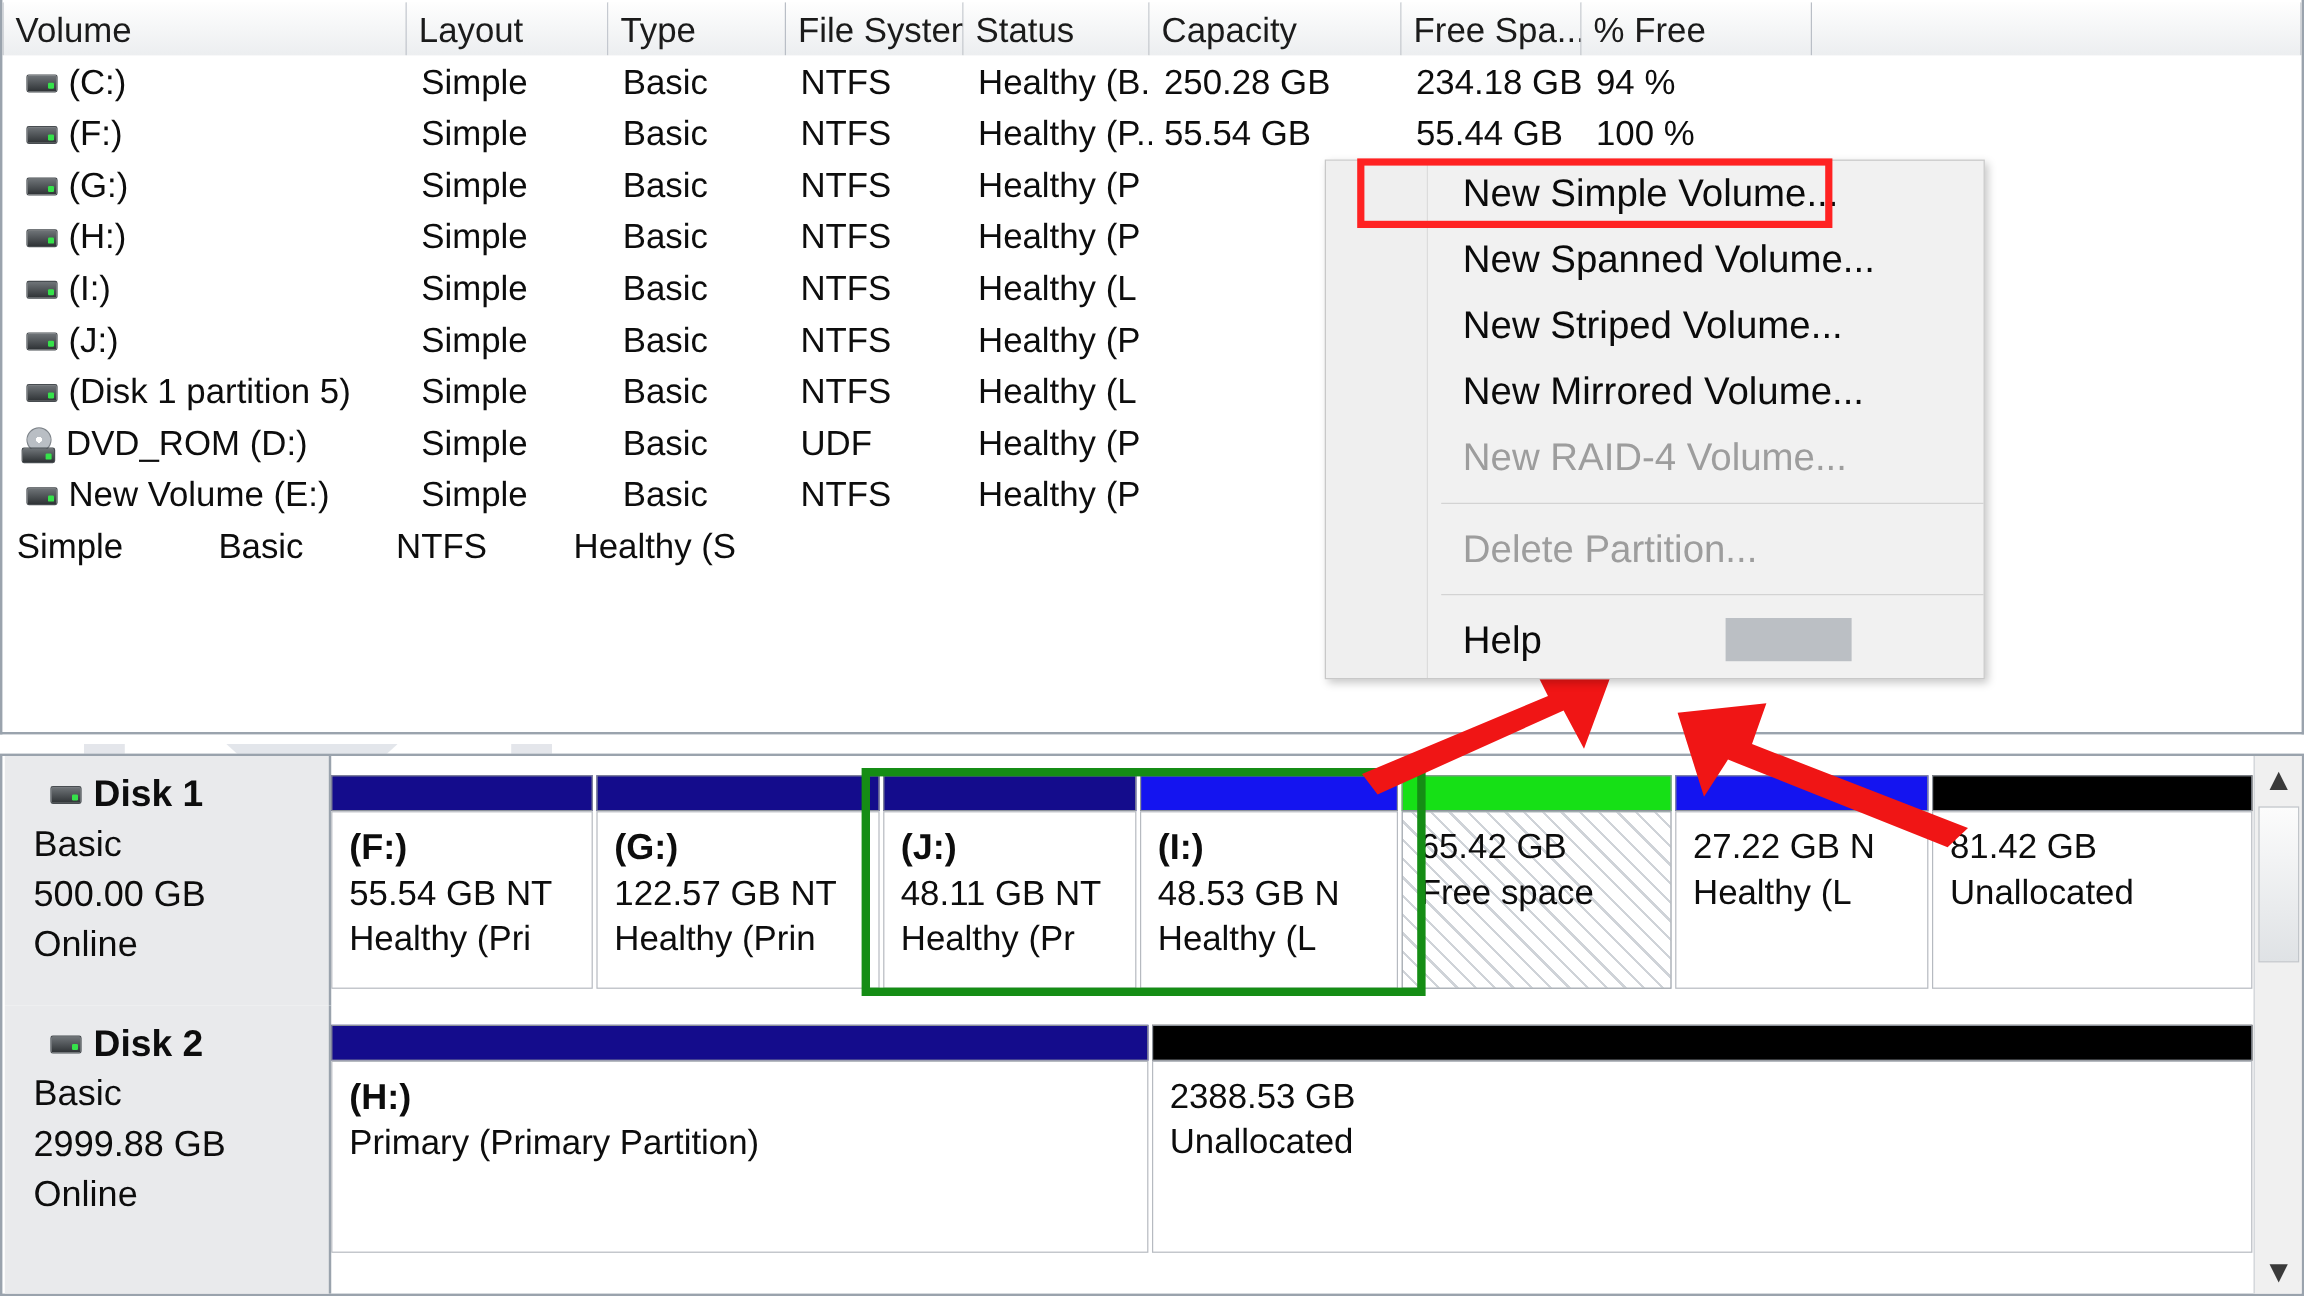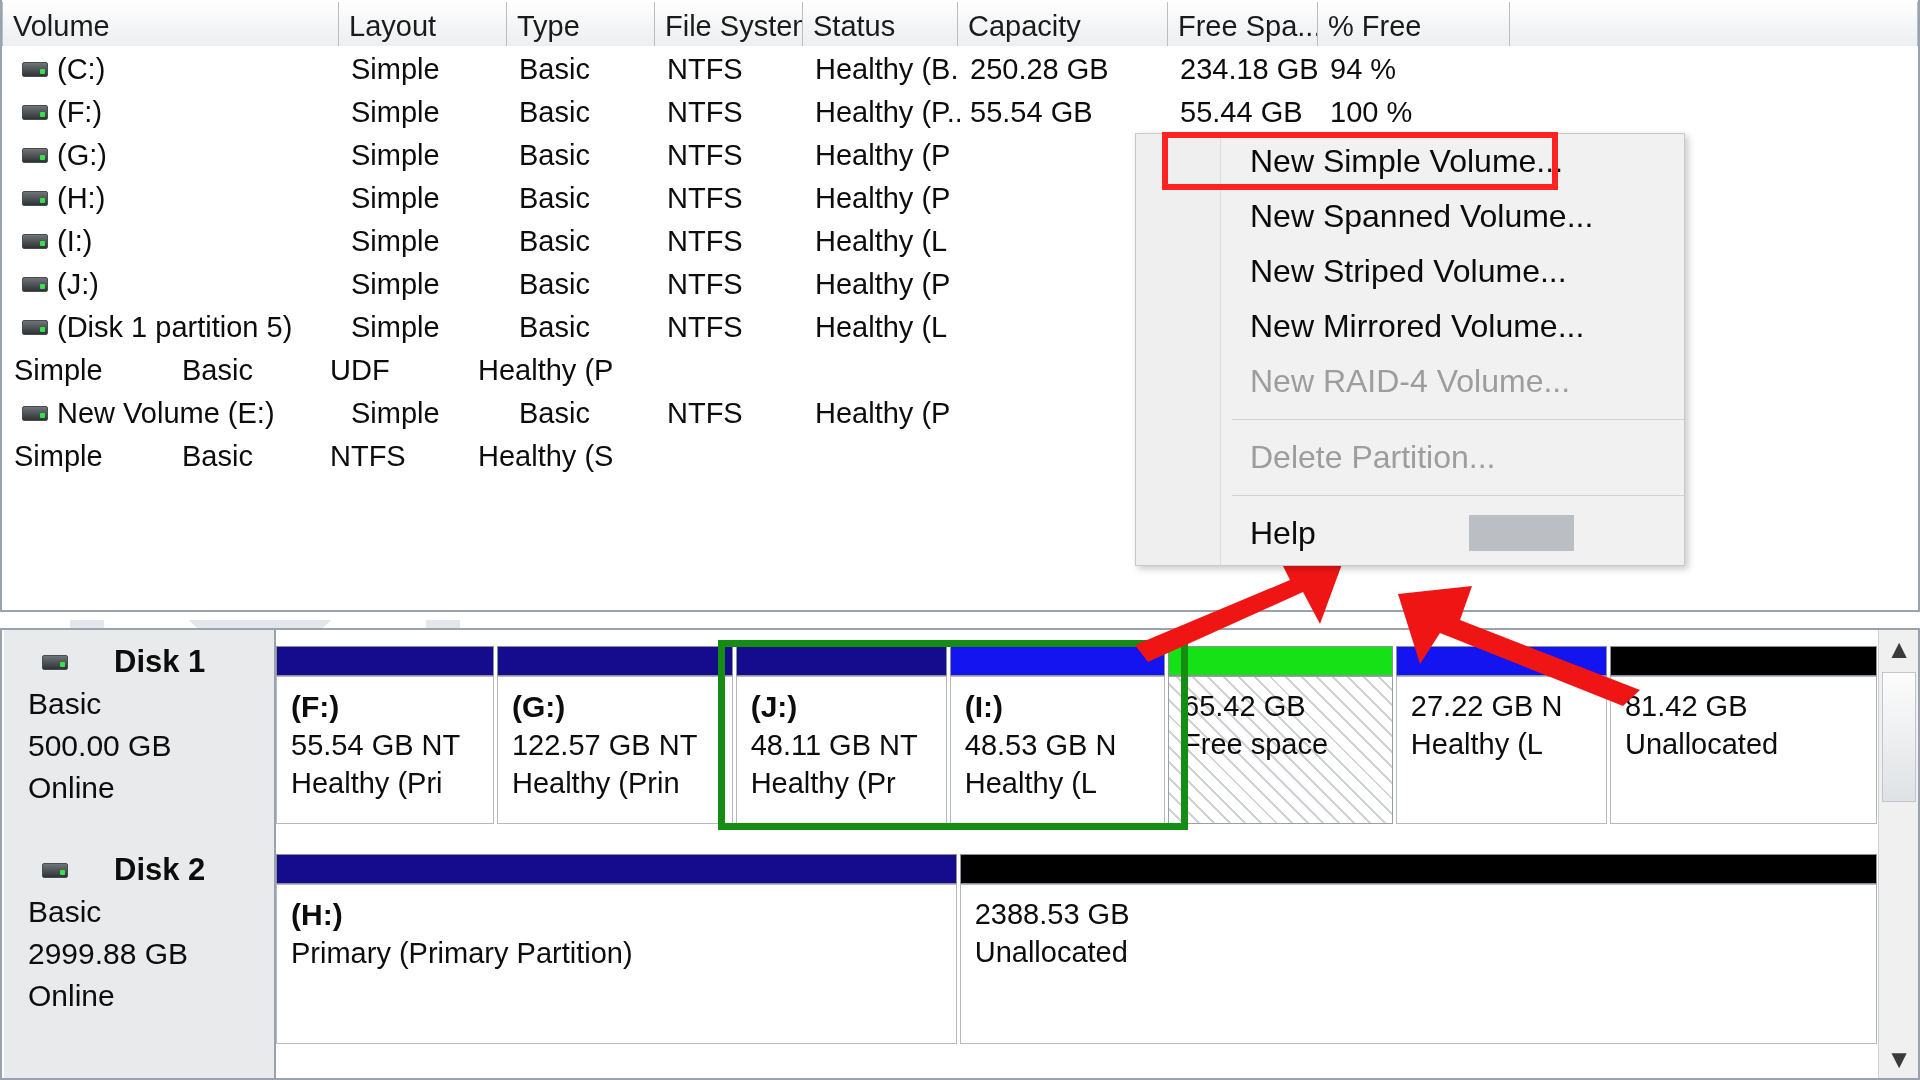--- a/index.html
+++ b/index.html
@@ -80,21 +80,21 @@
     position:absolute; left:0; bottom:0; width:28px; height:13px;
     background: linear-gradient(#6f7478,#2f3336); border:1px solid #474c50; border-radius:2px;
   }
   .dvd-ico .base::after{
     content:""; position:absolute; right:2px; bottom:2px; width:5px; height:5px;
     background:#35e24a; border-radius:1px;
   }
 
   
   .ctx {
-    position: absolute; left: 1135px; top: 133px; width: 550px; height: 433px;
+    position: absolute; left: 1104px; top: 133px; width: 550px; height: 433px;
     background: #f1f1f1; border: 1px solid #c8c8c8;
     box-shadow: 3px 3px 7px rgba(0,0,0,.22);
     z-index: 40;
   }
   .ctx .gutter {
     position: absolute; left: 0; top: 0; width: 85px; height: 100%;
     background: #efefef; border-right: 1px solid #dcdcdc;
   }
   .ctx-item {
     position: relative; margin-left: 86px; height: 55px;
@@ -127,21 +127,21 @@
   .gscroll .arrow.down { bottom: 0; }
   .gscroll .thumb { position:absolute; left:3px; top:42px; width:34px; height:130px;
                     background: linear-gradient(#fcfcfc,#dfe2e5); border:1px solid #c2c6cb; }
 
   .disk-row { position: absolute; left: 2px; width: 1876px; display: flex; }
   .disk-info {
     width: 272px; flex: 0 0 272px; background: #e9eaec;
     border-right: 2px solid #9aa3ad; padding: 14px 0 0 24px;
     position: relative;
   }
-  .disk-title { display: flex; align-items: center; font-size: 31px; font-weight: bold; color: #0d0d0d; gap: 36px; }
+  .disk-title { display: flex; align-items: center; font-size: 31px; font-weight: bold; color: #0d0d0d; }
   .disk-title .drive-ico { margin-left: 14px; margin-right: 10px; }
   .disk-sub { font-size: 30px; color: #0d0d0d; line-height: 37px; margin-top: 5px; }
 
   .parts { flex: 1; position: relative; padding: 16px 0 0 0; display: flex; }
   .part { position: relative; margin-right: 3px; }
   .part .bar { height: 30px; border: 1px solid #8d929a; }
   .part .body {
     border: 1px solid #b6bac0; background: #fff; height: 148px;
     padding: 10px 0 0 14px; overflow: hidden; white-space: nowrap;
   }
@@ -273,20 +273,27 @@
           </div>
           <div class="vcell" style="width: 168px;">Simple</div>
           <div class="vcell" style="width: 148px;">Basic</div>
           <div class="vcell" style="width: 148px;">NTFS</div>
           <div class="vcell" style="width: 155px;">Healthy (L</div>
           <div class="vcell" style="width: 210px;"></div>
           <div class="vcell" style="width: 150px;"></div>
           <div class="vcell" style="width: 192px;"></div>
         </div>
         <div class="vrow">
+          <div class="vcell" style="width: 337px; display: flex; align-items: center; padding-left: 0px;">
+            <span class="dvd-ico">
+              <span class="disc"></span>
+              <span class="base"></span>
+            </span>
+            <span>DVD_ROM (D:)</span>
+          </div>
           <div class="vcell" style="width: 168px;">Simple</div>
           <div class="vcell" style="width: 148px;">Basic</div>
           <div class="vcell" style="width: 148px;">UDF</div>
           <div class="vcell" style="width: 155px;">Healthy (P</div>
           <div class="vcell" style="width: 210px;"></div>
           <div class="vcell" style="width: 150px;"></div>
           <div class="vcell" style="width: 192px;"></div>
         </div>
         <div class="vrow">
           <div class="vcell" style="width: 337px; display: flex; align-items: center; padding-left: 0px;">

